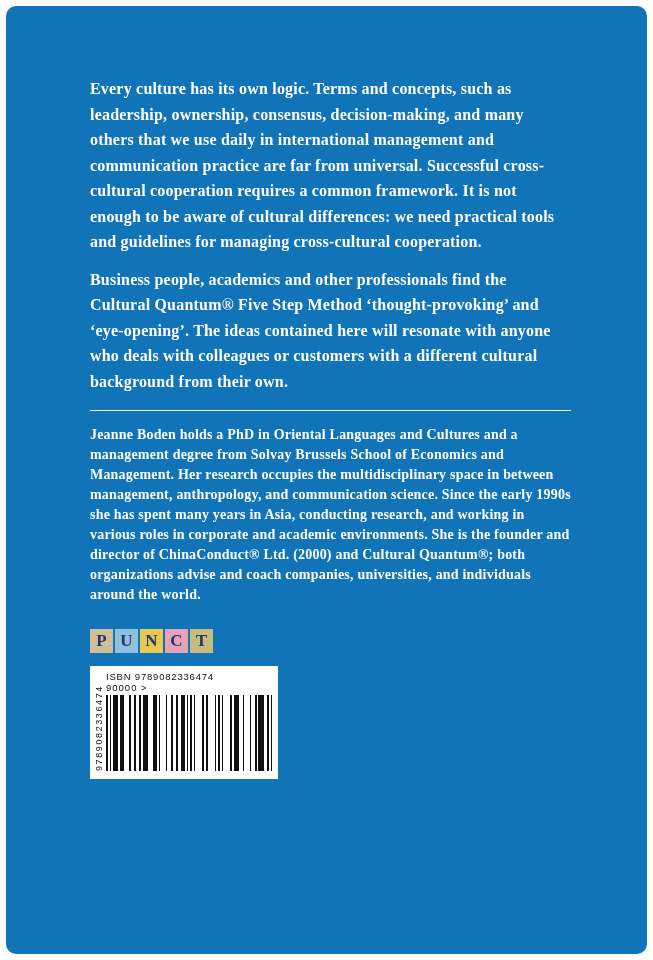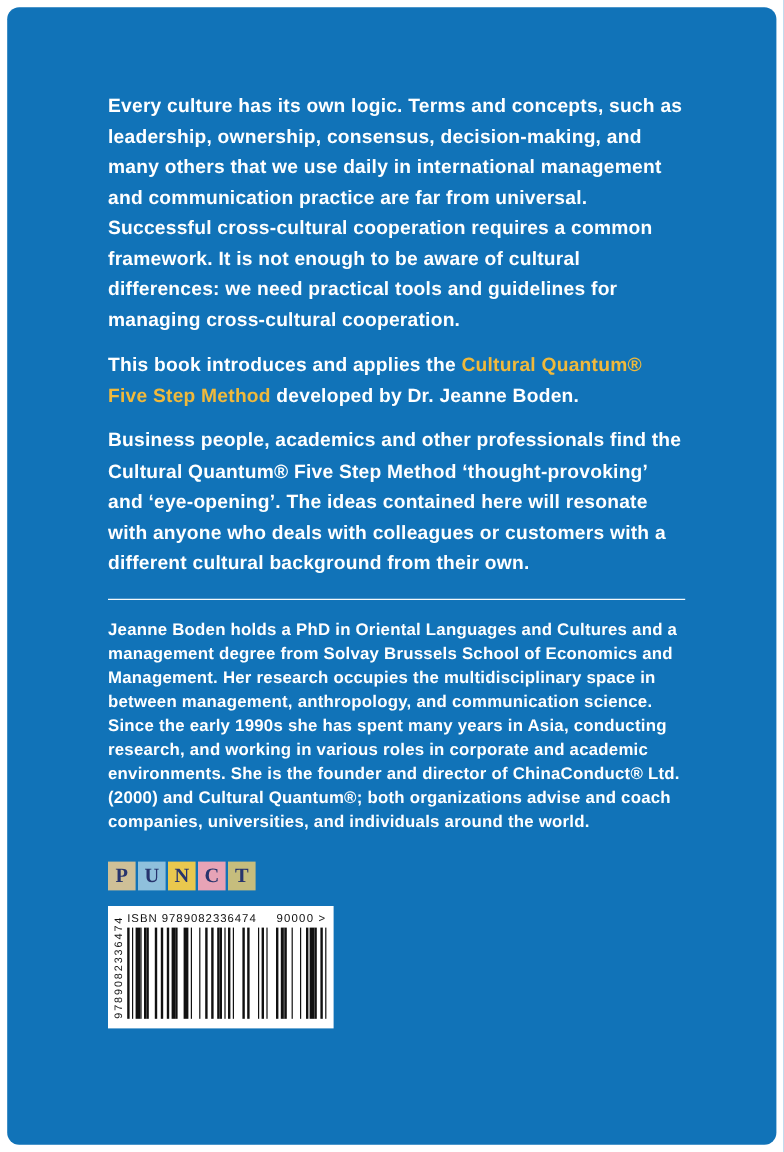--- a/index.html
+++ b/index.html
@@ -15,20 +15,21 @@
     border-radius:10px;
     padding:70px 76px 0 84px;
     color:#ffffff;
   }
   .text-block p{
     margin:0 0 12px 0;
     font-size:16px;
     font-weight:700;
     line-height:25.5px;
     letter-spacing:0.2px;
+    font-family:Liberation Serif, serif;
   }
   .highlight{color:#f0b93b;}
   .divider{
     border:none;
     border-top:1.5px solid rgba(255,255,255,0.95);
     margin:16px 0 14px 0;
   }
   p.bio{
     font-size:14px;
     line-height:20px;
@@ -62,20 +63,21 @@
   }
   .barcode-top{
     display:flex;
     justify-content:space-between;
     align-items:baseline;
     font-size:9.5px;
     font-weight:400;
     letter-spacing:0.8px;
     margin-bottom:2px;
     padding-left:12px;
+    flex-direction:column;
   }
   .barcode-top .price{letter-spacing:1px;}
   .barcode-body{display:flex;align-items:stretch;height:76px;}
   .vertical-isbn{
     writing-mode:vertical-rl;
     transform:rotate(180deg);
     font-size:9px;
     letter-spacing:1.6px;
     width:12px;
     text-align:center;
@@ -87,21 +89,20 @@
 </style>
 </head>
 <body>
 
 <div class="page">
   <div class="cover">
 
     <div class="text-block">
       <p>Every culture has its own logic. Terms and concepts, such as leadership, ownership, consensus, decision-making, and many others that we use daily in international management and communication practice are far from universal. Successful cross-cultural cooperation requires a common framework. It is not enough to be aware of cultural differences: we need practical tools and guidelines for managing cross-cultural cooperation.</p>
 
-      <p><span>This book introduces and applies the </span><span class="highlight">Cultural Quantum® Five Step Method</span><span> developed by Dr. Jeanne Boden.</span></p>
 
       <p>Business people, academics and other professionals find the Cultural Quantum® Five Step Method ‘thought-provoking’ and ‘eye-opening’. The ideas contained here will resonate with anyone who deals with colleagues or customers with a different cultural background from their own.</p>
 
       <hr class="divider">
 
       <p class="bio">Jeanne Boden holds a PhD in Oriental Languages and Cultures and a management degree from Solvay Brussels School of Economics and Management. Her research occupies the multidisciplinary space in between management, anthropology, and communication science. Since the early 1990s she has spent many years in Asia, conducting research, and working in various roles in corporate and academic environments. She is the founder and director of ChinaConduct® Ltd. (2000) and Cultural Quantum®; both organizations advise and coach companies, universities, and individuals around the world.</p>
 
     </div>
 
     <div class="publisher">

